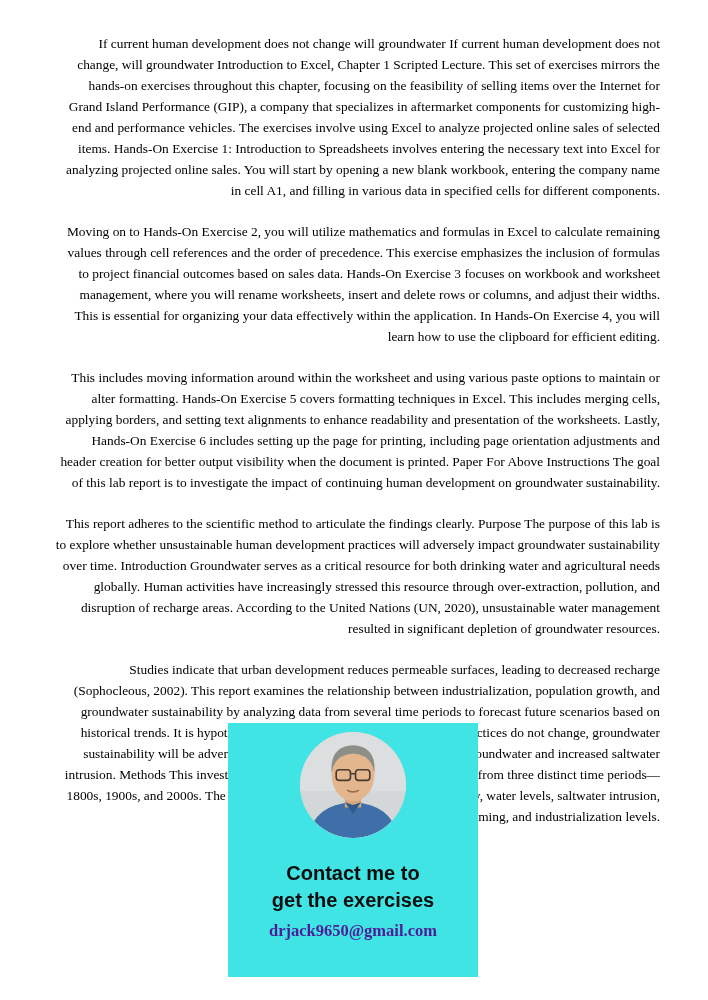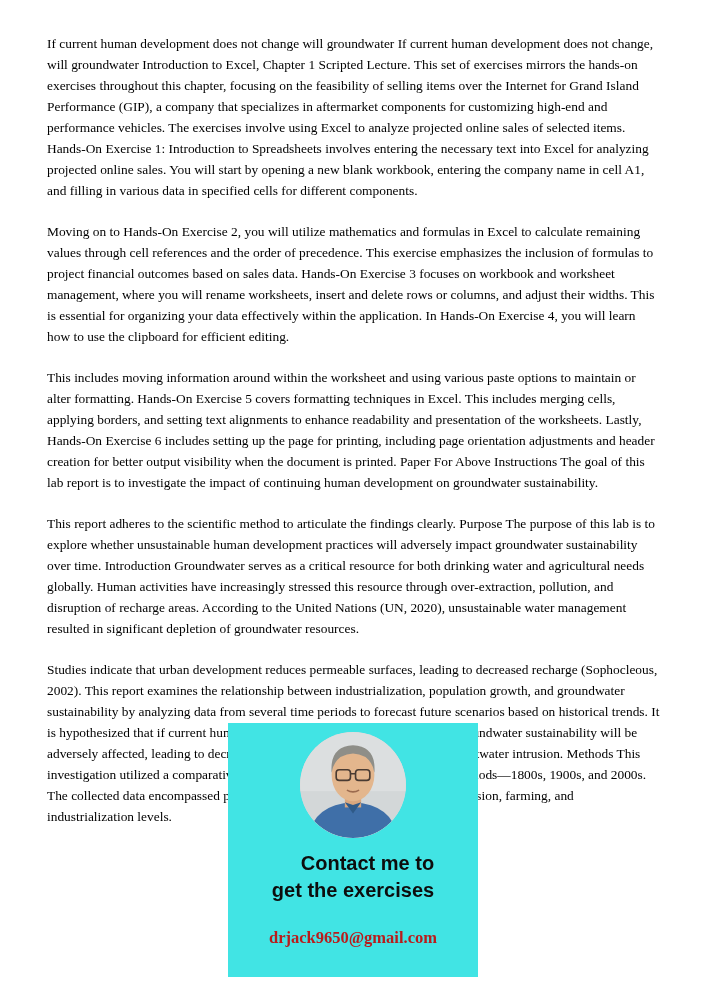--- a/index.html
+++ b/index.html
@@ -17,22 +17,22 @@
   .doc {
     position: absolute;
     left: 47px;
     top: 33px;
     width: 613px;
     color: #000000;
     font-size: 13.4px;
     line-height: 21px;
   }
   .doc p {
-    margin: 0 0 20px 0;
-    text-align: left;
+    margin: 0 0 20px 8px;
+    text-align: right;
   }
   .contact-card {
     position: absolute;
     left: 228px;
     top: 723px;
     width: 250px;
     height: 254px;
     background: #41e4e4;
     display: flex;
     flex-direction: column;
@@ -43,34 +43,34 @@
     width: 106px;
     height: 106px;
     border-radius: 50%;
     overflow: hidden;
     margin-top: 9px;
     flex: none;
     background: #d6dadb;
   }
   .photo svg { display: block; }
   .msg {
-    margin-top: 12px;
+    margin-top: 22px;
     font-family: "Liberation Sans", sans-serif;
     font-weight: 700;
     font-size: 20px;
     line-height: 27px;
     color: #0d0d0d;
-    text-align: right;
+    text-align: center;
   }
   .email {
-    margin-top: 24px;
+    margin-top: 7px;
     font-family: "Liberation Serif", serif;
     font-weight: 700;
     font-size: 16.5px;
-    color: #b91c1c;
+    color: #4c1d95;
     text-align: center;
   }
 </style>
 </head>
 <body>
 
 <div class="doc">
   <p>If current human development does not change will groundwater If current human development does not change, will groundwater Introduction to Excel, Chapter 1 Scripted Lecture. This set of exercises mirrors the hands-on exercises throughout this chapter, focusing on the feasibility of selling items over the Internet for Grand Island Performance (GIP), a company that specializes in aftermarket components for customizing high-end and performance vehicles. The exercises involve using Excel to analyze projected online sales of selected items. Hands-On Exercise 1: Introduction to Spreadsheets involves entering the necessary text into Excel for analyzing projected online sales. You will start by opening a new blank workbook, entering the company name in cell A1, and filling in various data in specified cells for different components.</p>
   <p>Moving on to Hands-On Exercise 2, you will utilize mathematics and formulas in Excel to calculate remaining values through cell references and the order of precedence. This exercise emphasizes the inclusion of formulas to project financial outcomes based on sales data. Hands-On Exercise 3 focuses on workbook and worksheet management, where you will rename worksheets, insert and delete rows or columns, and adjust their widths. This is essential for organizing your data effectively within the application. In Hands-On Exercise 4, you will learn how to use the clipboard for efficient editing.</p>
   <p>This includes moving information around within the worksheet and using various paste options to maintain or alter formatting. Hands-On Exercise 5 covers formatting techniques in Excel. This includes merging cells, applying borders, and setting text alignments to enhance readability and presentation of the worksheets. Lastly, Hands-On Exercise 6 includes setting up the page for printing, including page orientation adjustments and header creation for better output visibility when the document is printed. Paper For Above Instructions The goal of this lab report is to investigate the impact of continuing human development on groundwater sustainability.</p>

